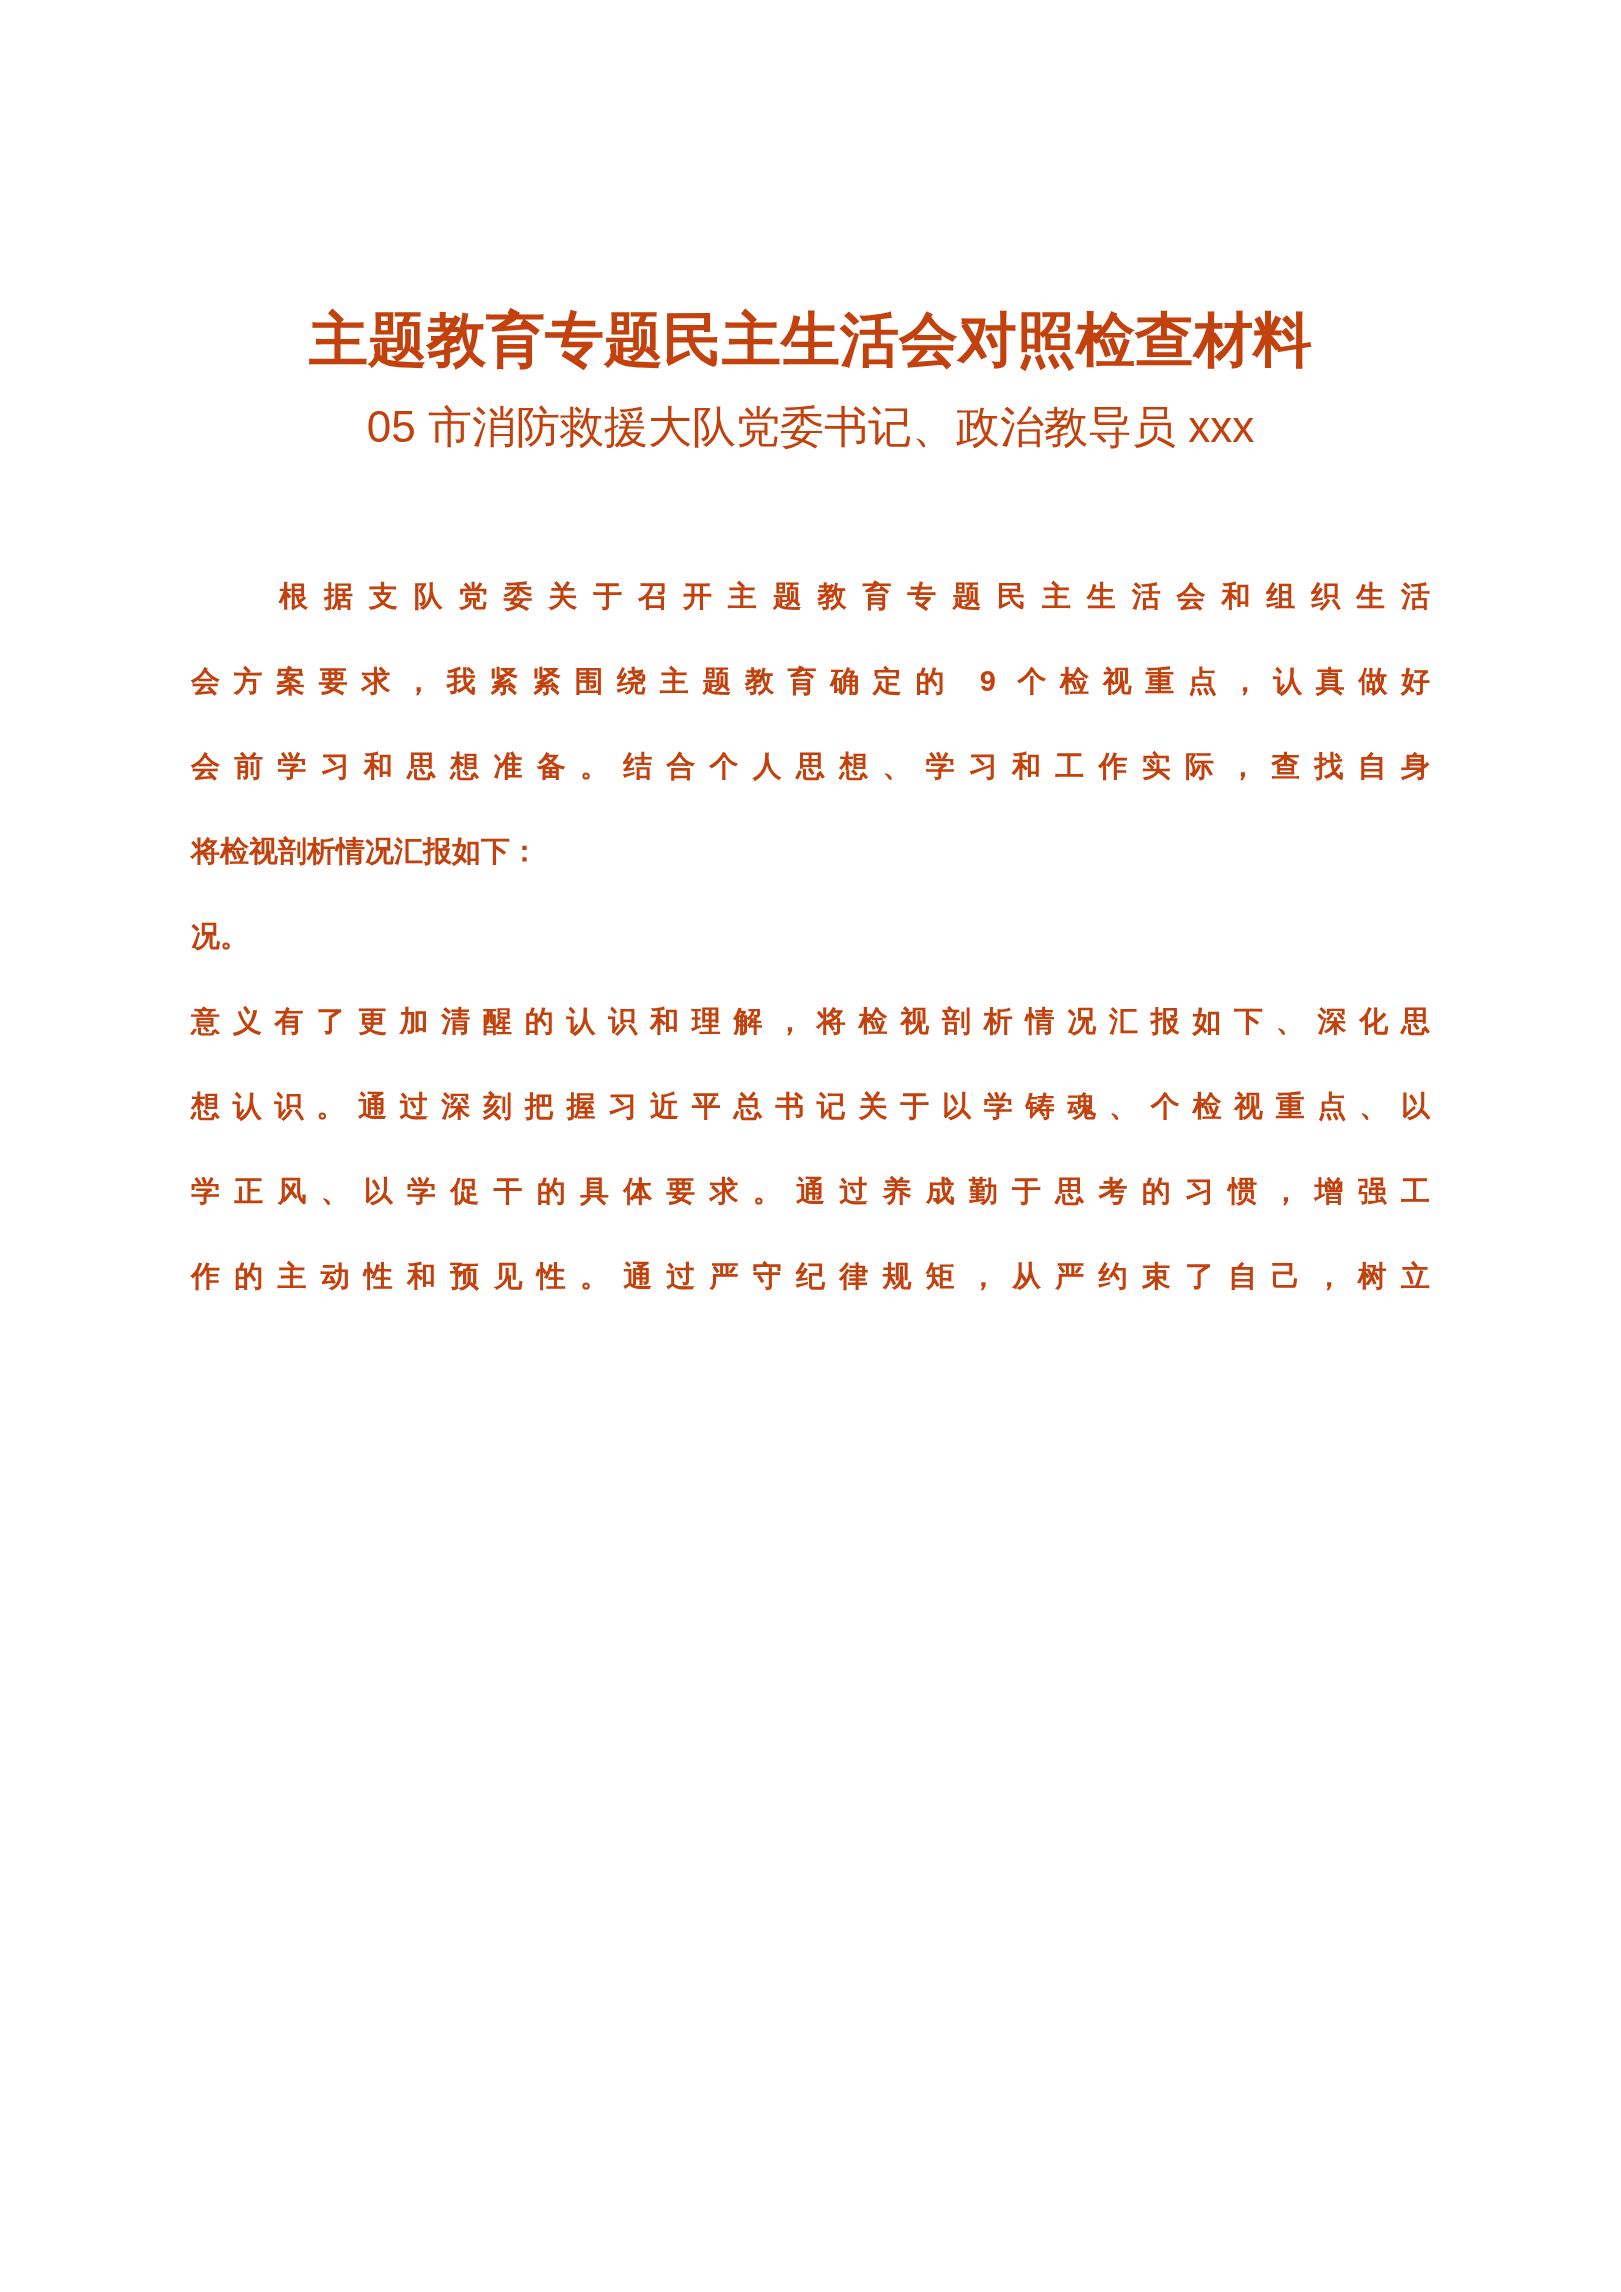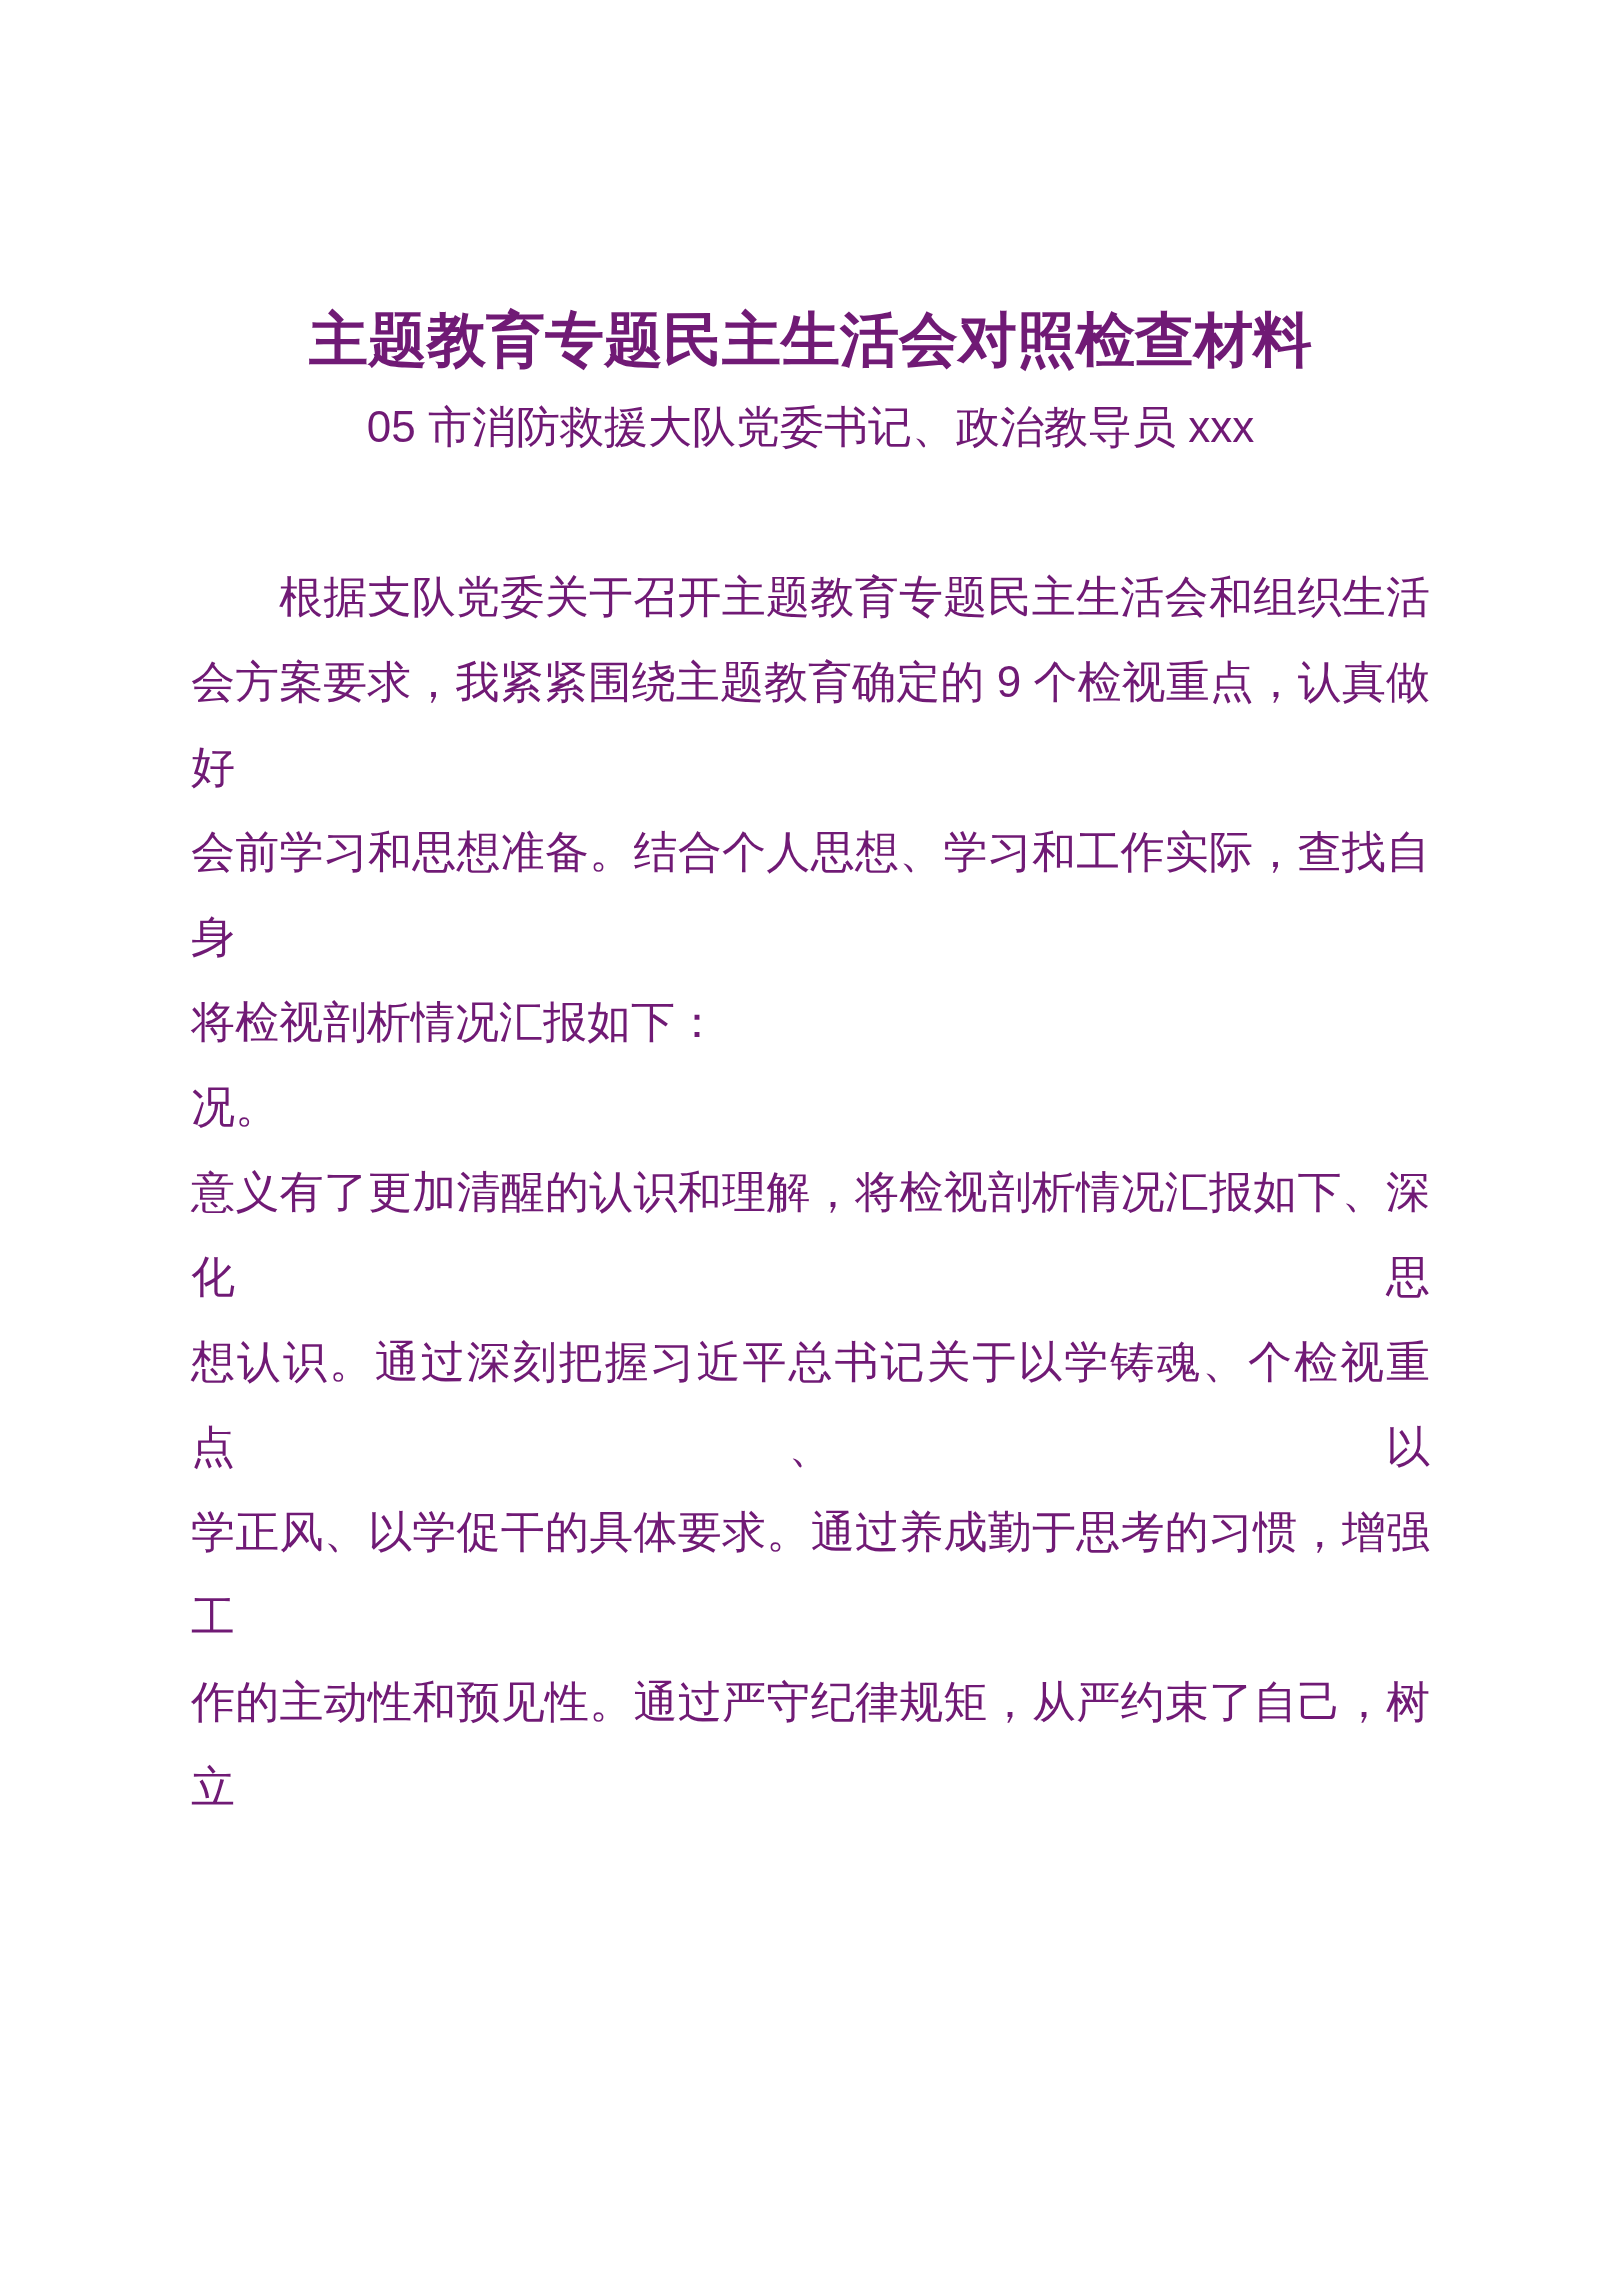--- a/index.html
+++ b/index.html
@@ -8,46 +8,46 @@
     background: #ffffff;
   }
   .page {
     position: relative;
     width: 1621px;
     height: 2293px;
     background: #ffffff;
     box-sizing: border-box;
     padding: 296px 191px 0 191px;
     font-family: "Liberation Sans", sans-serif;
-    color: #701a75;
+    color: #c2410c;
     overflow: hidden;
   }
   .doc-title {
     font-size: 59px;
     line-height: 88px;
     font-weight: 700;
     text-align: center;
     white-space: nowrap;
   }
   .doc-subtitle {
     font-size: 44px;
     line-height: 85px;
     font-weight: 400;
     text-align: center;
     white-space: nowrap;
   }
   .spacer {
     height: 85px;
   }
   .ln {
-    font-size: 44px;
+    font-size: 29px;
     line-height: 85px;
     text-align: justify;
     text-align-last: justify;
-    font-weight: 400;
+    font-weight: 700;
   }
   .ln.end {
     text-align: left;
     text-align-last: left;
   }
   .ln.ind {
     text-indent: 88px;
   }
 </style>
 </head>

